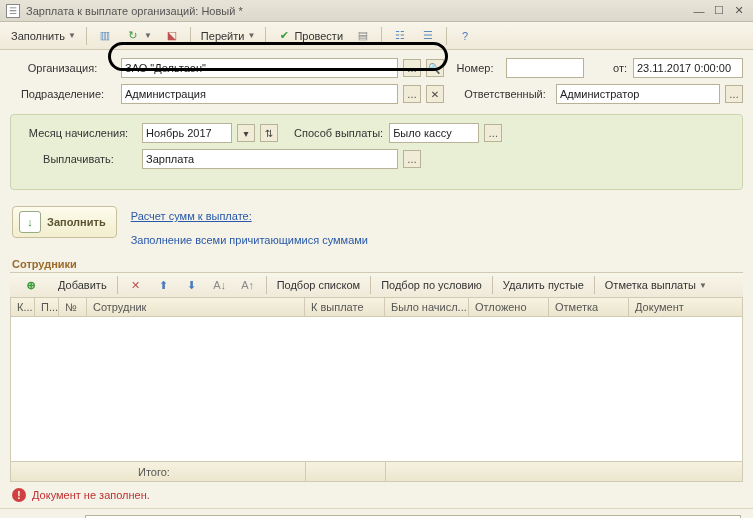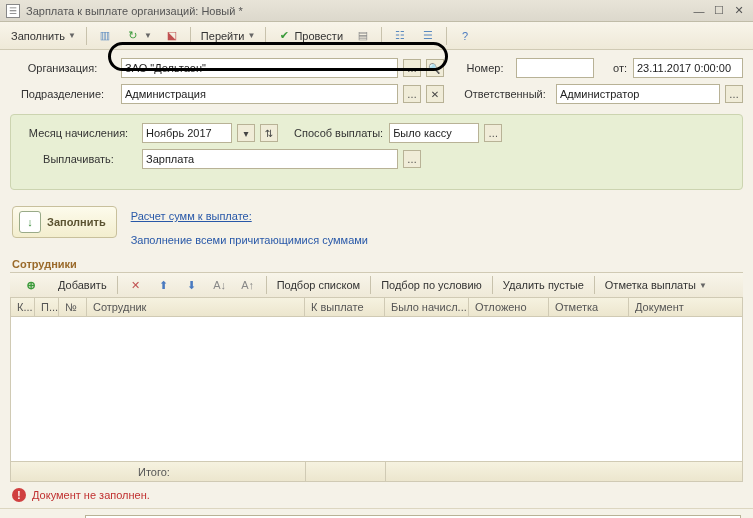--- a/index.html
+++ b/index.html
@@ -105,21 +105,21 @@
 </div>
 
 <div class="form-area" style="position:relative">
   <div class="row">
     <span class="lbl lbl-w1">Организация:</span>
     <div class="input" style="width:277px">
         <span>ЗАО "Дельтаон"</span>
       </div>
     <span class="input-btn">…</span>
     <span class="input-btn">🔍</span>
-    <span class="lbl" style="margin-left:10px;width:50px">Номер:</span>
+    <span class="lbl" style="margin-left:0;width:50px">Номер:</span>
     <div class="input" style="width:78px">
         <span></span>
       </div>
     <span class="lbl" style="margin-left:auto">от:</span>
     <div class="input" style="width:110px">
         <span>23.11.2017 0:00:00</span>
       </div>
   </div>
   <div class="row">
     <span class="lbl lbl-w1">Подразделение:</span>

